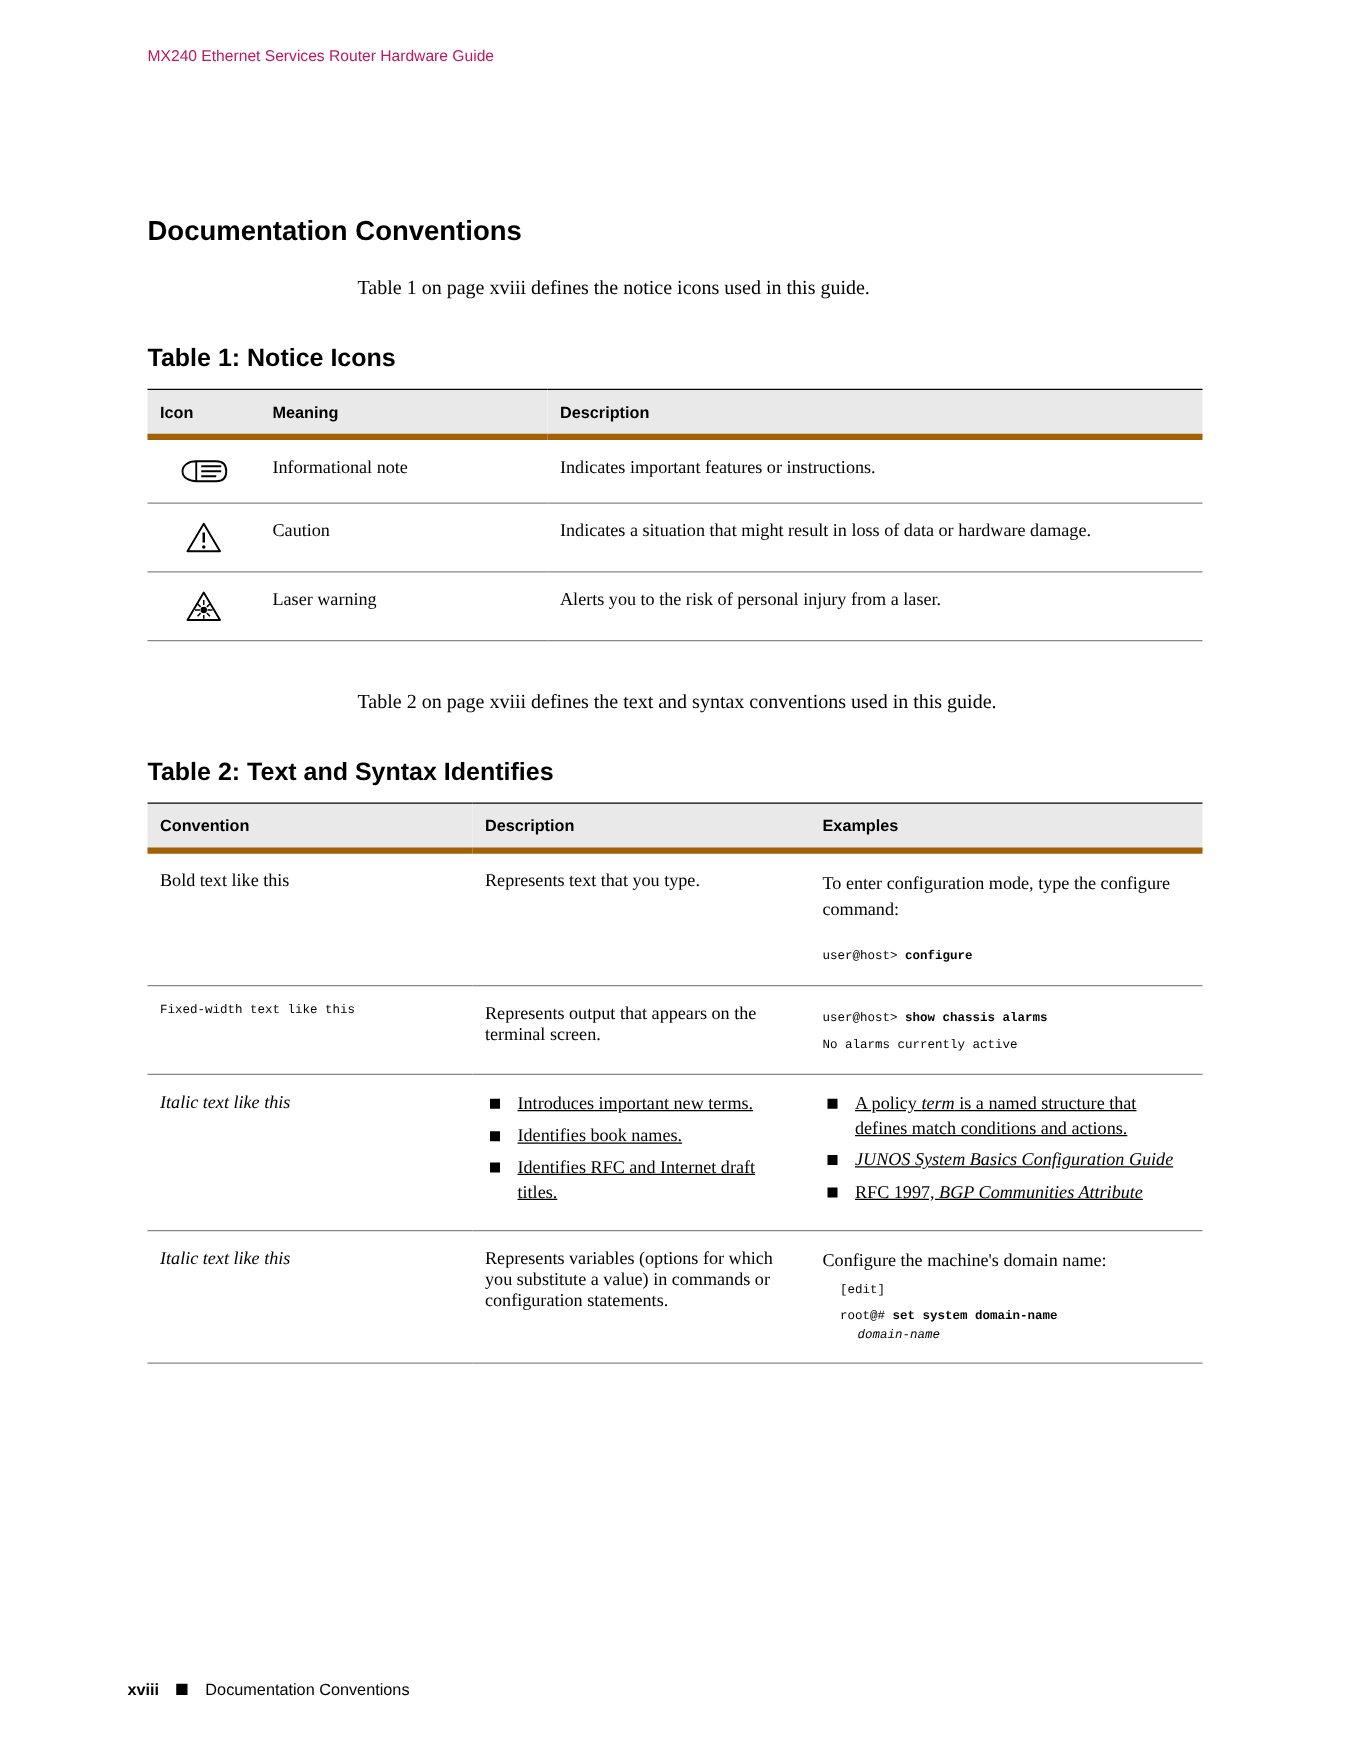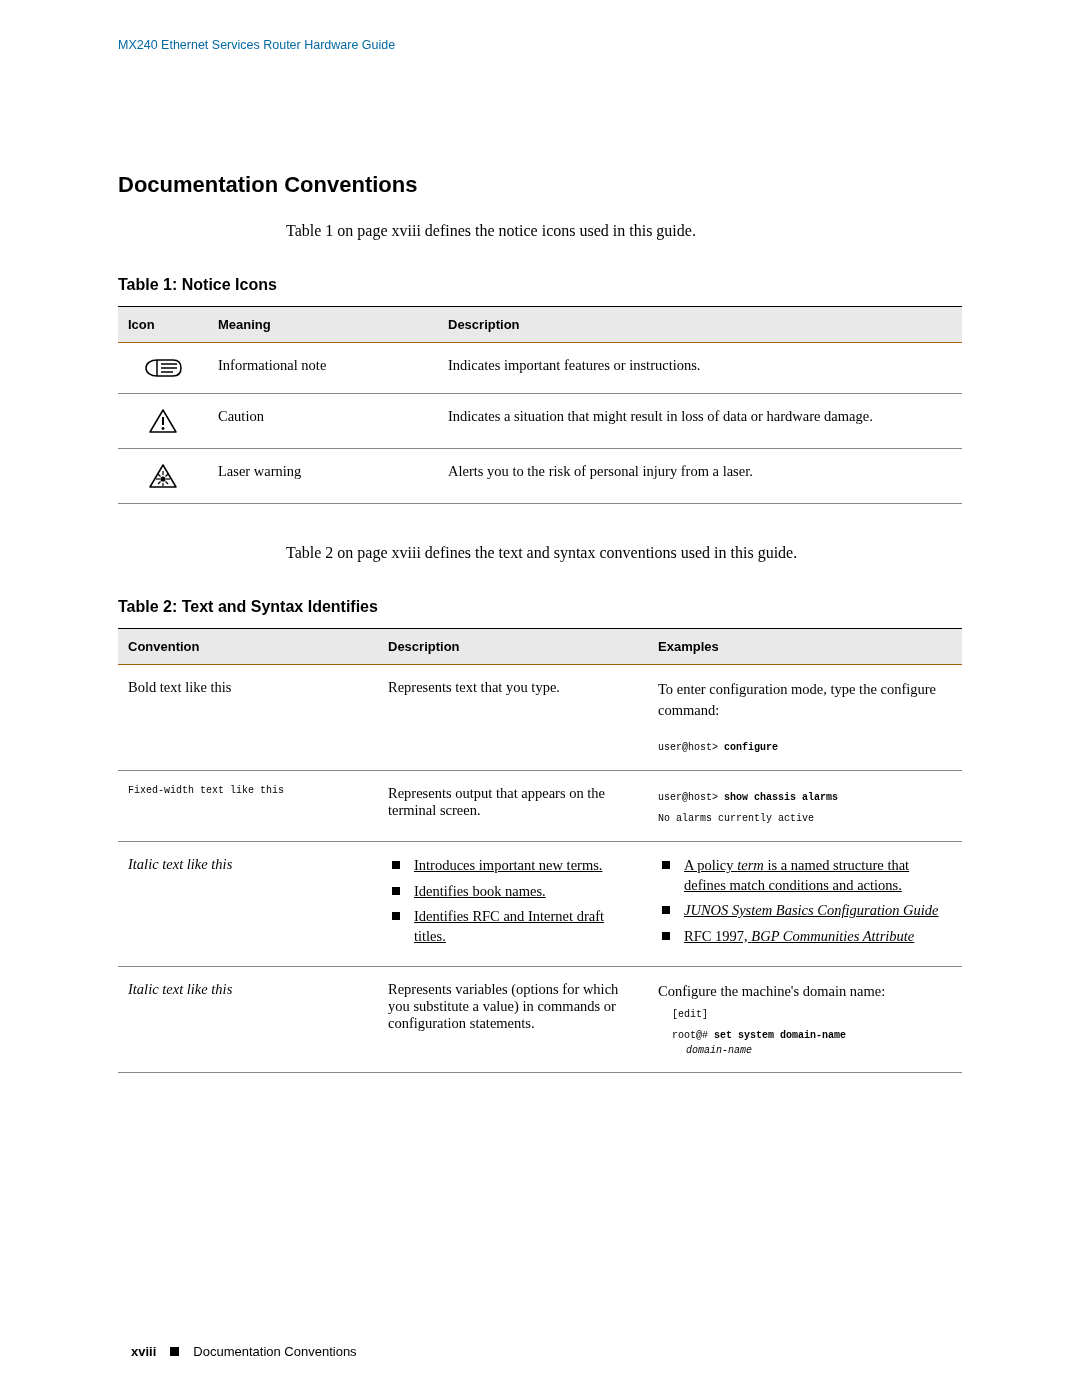--- a/index.html
+++ b/index.html
@@ -12,54 +12,54 @@
   .page {
     width: 1080px;
     height: 1397px;
     padding: 38px 118px 30px 118px;
     box-sizing: border-box;
     position: relative;
   }
   .running-head {
     font-family: Verdana, Arial, sans-serif;
     font-size: 12.5px;
-    color: #0369a1;
+    color: #be185d;
   }
   h1.section-title {
     font-family: Arial, Helvetica, sans-serif;
     font-weight: 900;
     font-size: 22px;
     margin: 120px 0 24px 0;
   }
   .intro {
     font-size: 16px;
     margin: 0 0 36px 168px;
     color: #000000;
   }
   .table-title {
     font-family: Arial, Helvetica, sans-serif;
     font-weight: 900;
-    font-size: 16px;
+    font-size: 20px;
     margin: 0 0 12px 0;
   }
   table.conv {
     width: 100%;
     border-collapse: collapse;
     font-size: 14.5px;
     margin-bottom: 40px;
   }
   table.conv thead th {
     text-align: left;
     font-family: Arial, Helvetica, sans-serif;
     font-weight: 900;
     font-size: 13px;
     background: #e9e9e9;
     padding: 10px 10px;
     border-top: 1px solid #000;
-    border-bottom: 1px solid #a16207;
+    border-bottom: 5px solid #a16207;
   }
   table.conv tbody td {
     vertical-align: top;
     padding: 14px 10px 14px 10px;
     border-bottom: 1px solid #888;
   }
   .icon-cell {
     width: 70px;
     text-align: center;
   }
@@ -95,21 +95,21 @@
     position: absolute;
     left: 0;
     top: 5px;
     width: 8px;
     height: 8px;
     background: #000;
   }
   .footer {
     position: absolute;
     bottom: 38px;
-    left: 131px;
+    left: 102px;
     font-family: Verdana, Arial, sans-serif;
     font-size: 13px;
     display: flex;
     align-items: center;
     gap: 14px;
   }
   .footer .pagenum { font-weight: 900; }
   .footer .sq {
     width: 9px;
     height: 9px;

